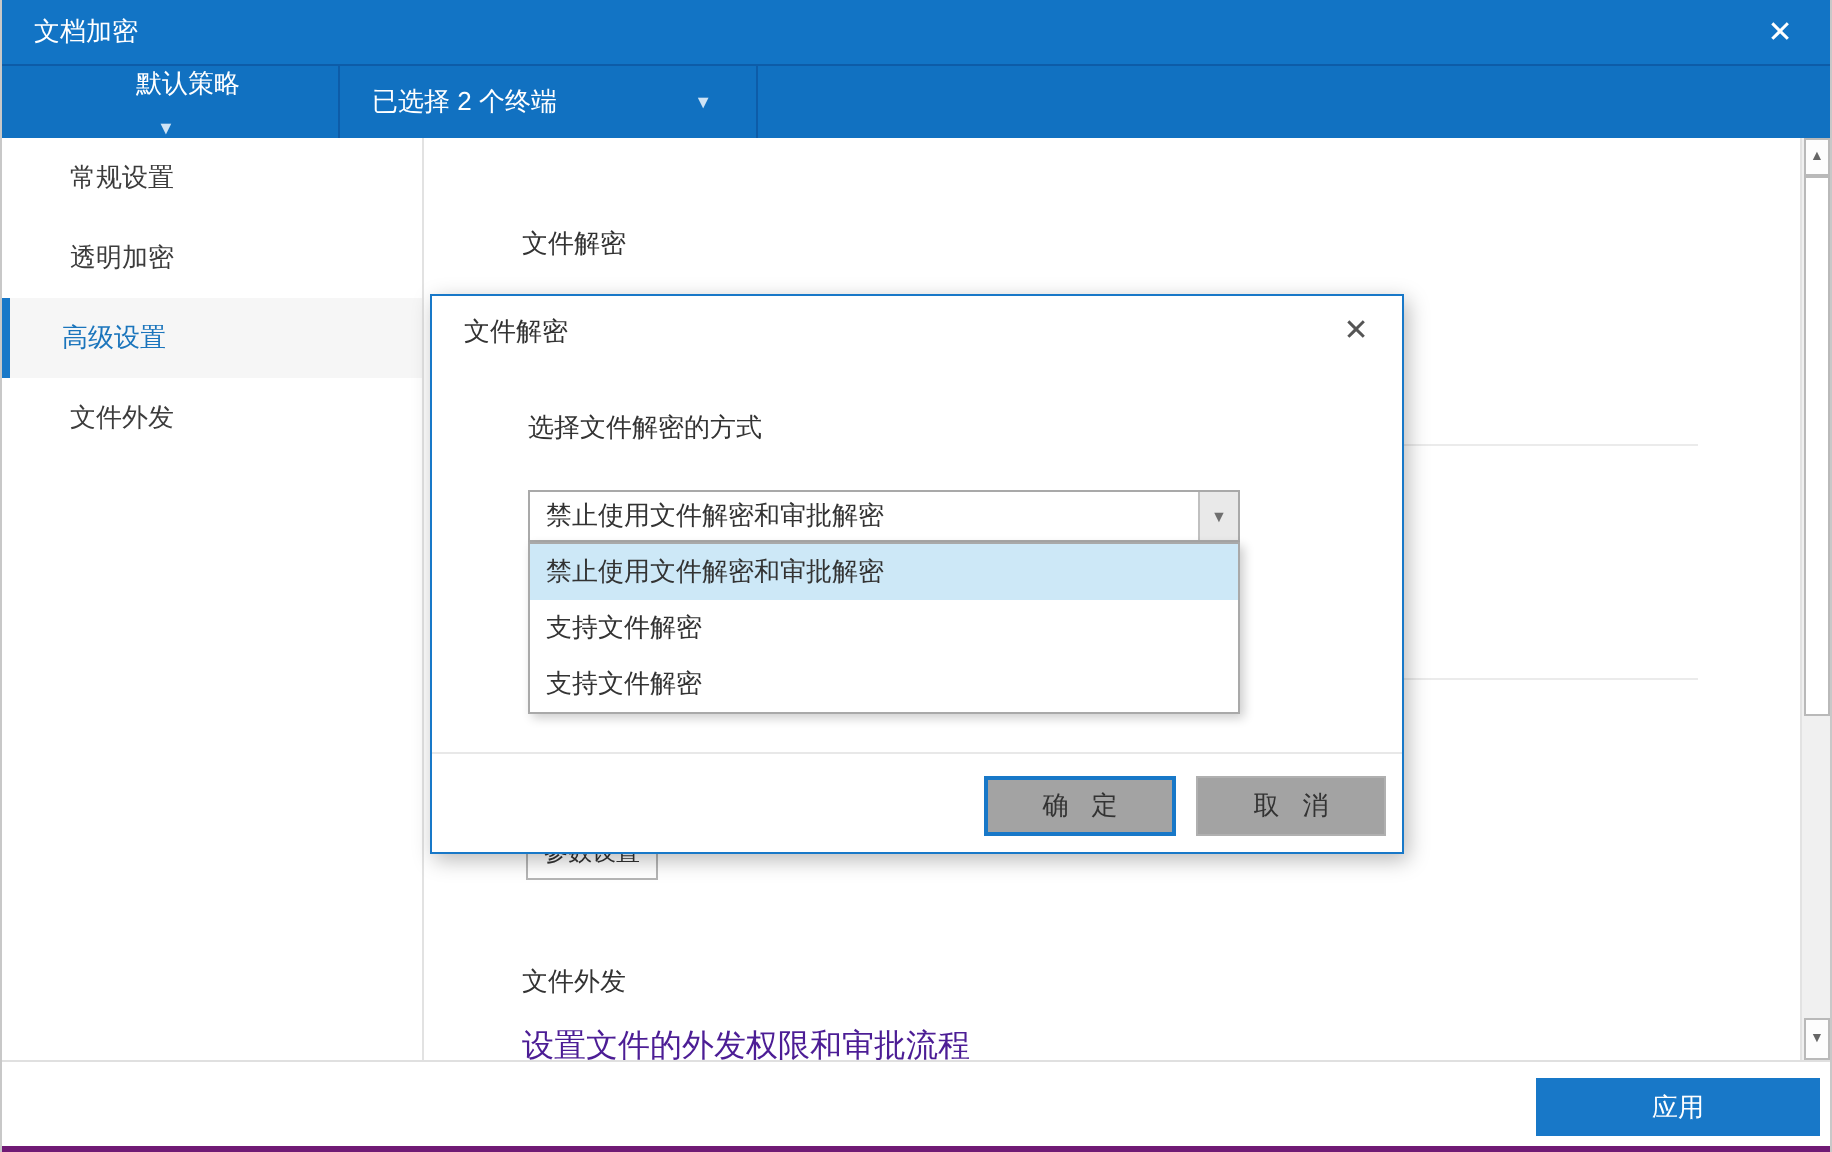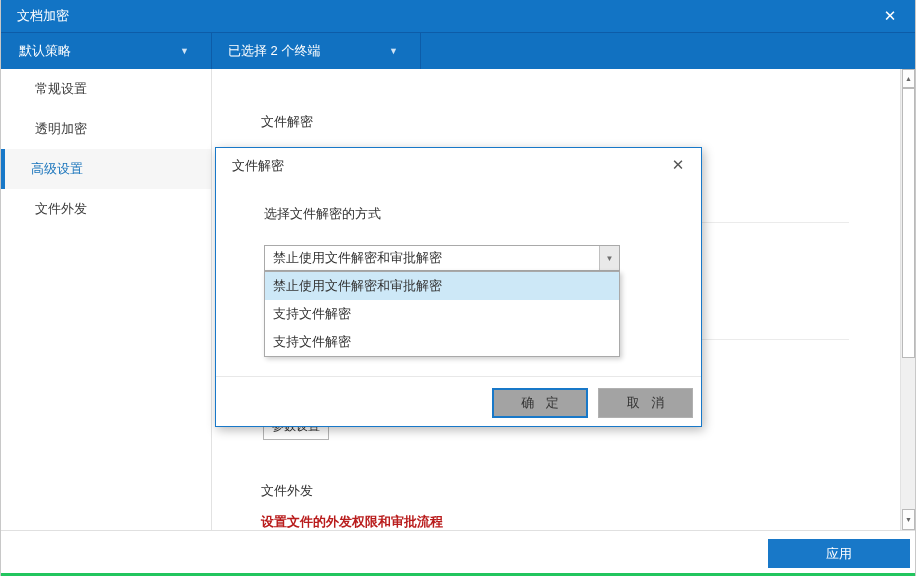--- a/index.html
+++ b/index.html
@@ -7,21 +7,21 @@
   body {
     font-family: "Liberation Sans", "DejaVu Sans", sans-serif;
     font-size: 13px;
     color: #333;
     background: #fff;
     position: relative;
     overflow: hidden;
     border-left: 1px solid #c8c8c8;
     border-right: 1px solid #c8c8c8;
   }
-  .window { position: absolute; inset: 0; border-bottom: 3px solid #22c55e; background: #fff; }
+  .window { position: absolute; inset: 0; border-bottom: 3px solid #701a75; background: #fff; }
 
   
   .titlebar {
     position: absolute; left: 0; top: 0; width: 916px; height: 33px;
     background: #1274c5; color: #fff;
     display: flex; align-items: center;
     padding: 0 16px;
     border-bottom: 1px solid #0d5ca8;
   }
   .titlebar .title { flex: 1; font-size: 13px; }
@@ -29,21 +29,21 @@
     width: 22px; height: 22px; display: flex; align-items: center; justify-content: center;
     font-size: 15px; cursor: pointer; color: #fff;
   }
 
   
   .toolbar {
     position: absolute; left: 0; top: 33px; width: 916px; height: 36px;
     background: #1171c1; color: #fff; display: flex;
   }
   .tb-sec { position: relative; height: 36px; display: flex; align-items: center; }
-  .tb-sec.policy   { width: 211px; padding-left: 18px; border-right: 1px solid #0d5ca8; }
+  .tb-sec.policy   { width: 169px; padding-left: 18px; border-right: 1px solid #0d5ca8; flex-direction: column; }
   .tb-sec.terminal { width: 209px; padding-left: 16px; border-right: 1px solid #0d5ca8; align-items: center; }
   .tb-sec.spacer   { flex: 1; border-right: 1px solid #0d5ca8; }
   .tb-sec.delete   { width: 140px; justify-content: center; cursor: pointer; }
   .tb-label { flex: 1; }
   .dd-arrow { font-size: 9px; color: #cfe3f5; margin-right: 22px; }
 
   
   .sidebar {
     position: absolute; left: 0; top: 69px; width: 211px; height: 461px;
     background: #fff; border-right: 1px solid #e2e2e2;
@@ -59,21 +59,21 @@
 
   
   .content { position: absolute; left: 212px; top: 69px; width: 686px; height: 461px; background: #fff; }
   .sec-title { position: absolute; left: 48px; font-size: 13px; color: #333; }
   .hr { position: absolute; left: 48px; width: 588px; height: 1px; background: #ebebeb; }
   .param-btn {
     position: absolute; left: 50px; top: 343px; width: 66px; height: 28px;
     background: #fff; border: 1px solid #b5b5b5; font-size: 12px; color: #333;
     display: flex; align-items: center; justify-content: center; cursor: pointer;
   }
-  .sec-desc { position: absolute; left: 48px; font-size: 13px; color: #b91c1c; font-weight: bold; }
+  .sec-desc { position: absolute; left: 48px; font-size: 16px; color: #4c1d95; }
 
   
   .scrollbar { position: absolute; right: 0; top: 69px; width: 15px; height: 461px; background: #f0f0f0; border-left: 1px solid #e2e2e2; }
   .sb-btn {
     position: absolute; left: 1px; width: 13px; height: 19px; background: #fdfdfd;
     border: 1px solid #b9b9b9; color: #666; font-size: 7px;
     display: flex; align-items: center; justify-content: center; cursor: pointer;
   }
   .sb-up { top: 0; }
   .sb-down { top: 440px; height: 21px; }

